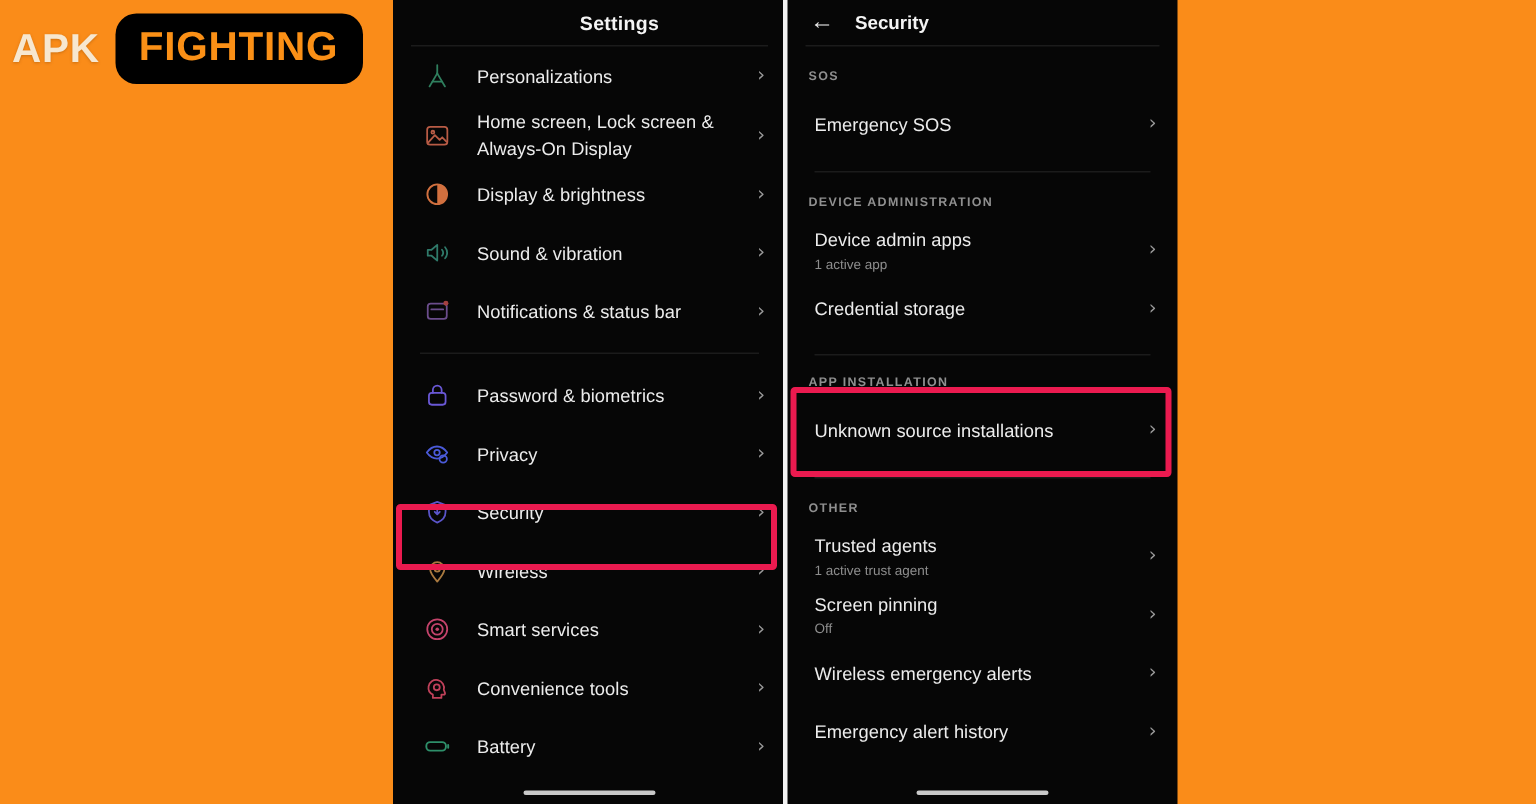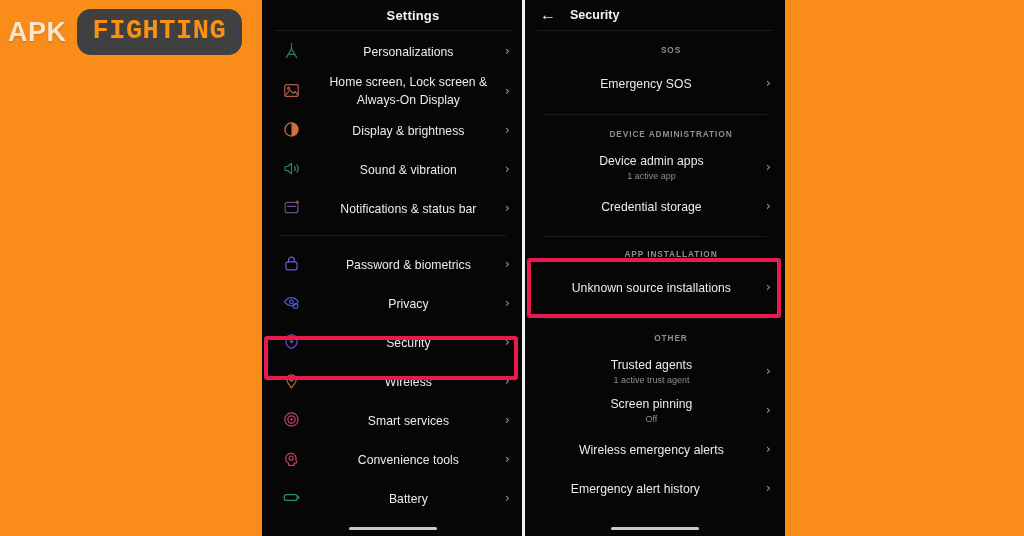--- a/index.html
+++ b/index.html
@@ -6,47 +6,45 @@
   html, body {
     width: 1024px; height: 536px;
     overflow: hidden;
     background: #fa8c19;
     font-family: "Liberation Sans", sans-serif;
   }
   .canvas {
     position: relative;
     width: 1024px; height: 404px;
     background: #fa8c19;
-    text-align: center;
   }
 
   
   .logo {
     position: absolute;
     left: 8px; top: 4px;
     display: flex;
     align-items: center;
     gap: 0px;
     height: 56px;
   }
   .logo-apk {
     font-size: 27px;
     font-weight: bold;
     color: #f7e7cf;
     letter-spacing: 0.5px;
     padding-right: 10px;
     text-shadow: 0 1px 2px rgba(120,60,0,.35);
   }
   .logo-badge {
-    background: #404040;
+    background: #000000;
     border-radius: 14px;
     padding: 7px 16px 9px 16px;
     display: flex;
     align-items: center;
-    font-family: Liberation Mono, monospace;
   }
   .logo-fighting {
     font-size: 27px;
     font-weight: bold;
     color: #fb9016;
     letter-spacing: 0.5px;
   }
 
   
   .panel {
@@ -139,21 +137,21 @@
     line-height: 1;
     margin-left: 6px;
     font-family: "DejaVu Sans", sans-serif;
   }
 
   .grp-label {
     color: #8f8f8f;
     font-size: 8.3px;
     font-weight: bold;
     letter-spacing: .9px;
-    padding: 14px 0 8px 32px;
+    padding: 14px 0 8px 14px;
   }
 
   
   .hl {
     position: absolute;
     border: 4px solid #ea1a4f;
     border-radius: 3px;
     pointer-events: none;
     z-index: 5;
   }

